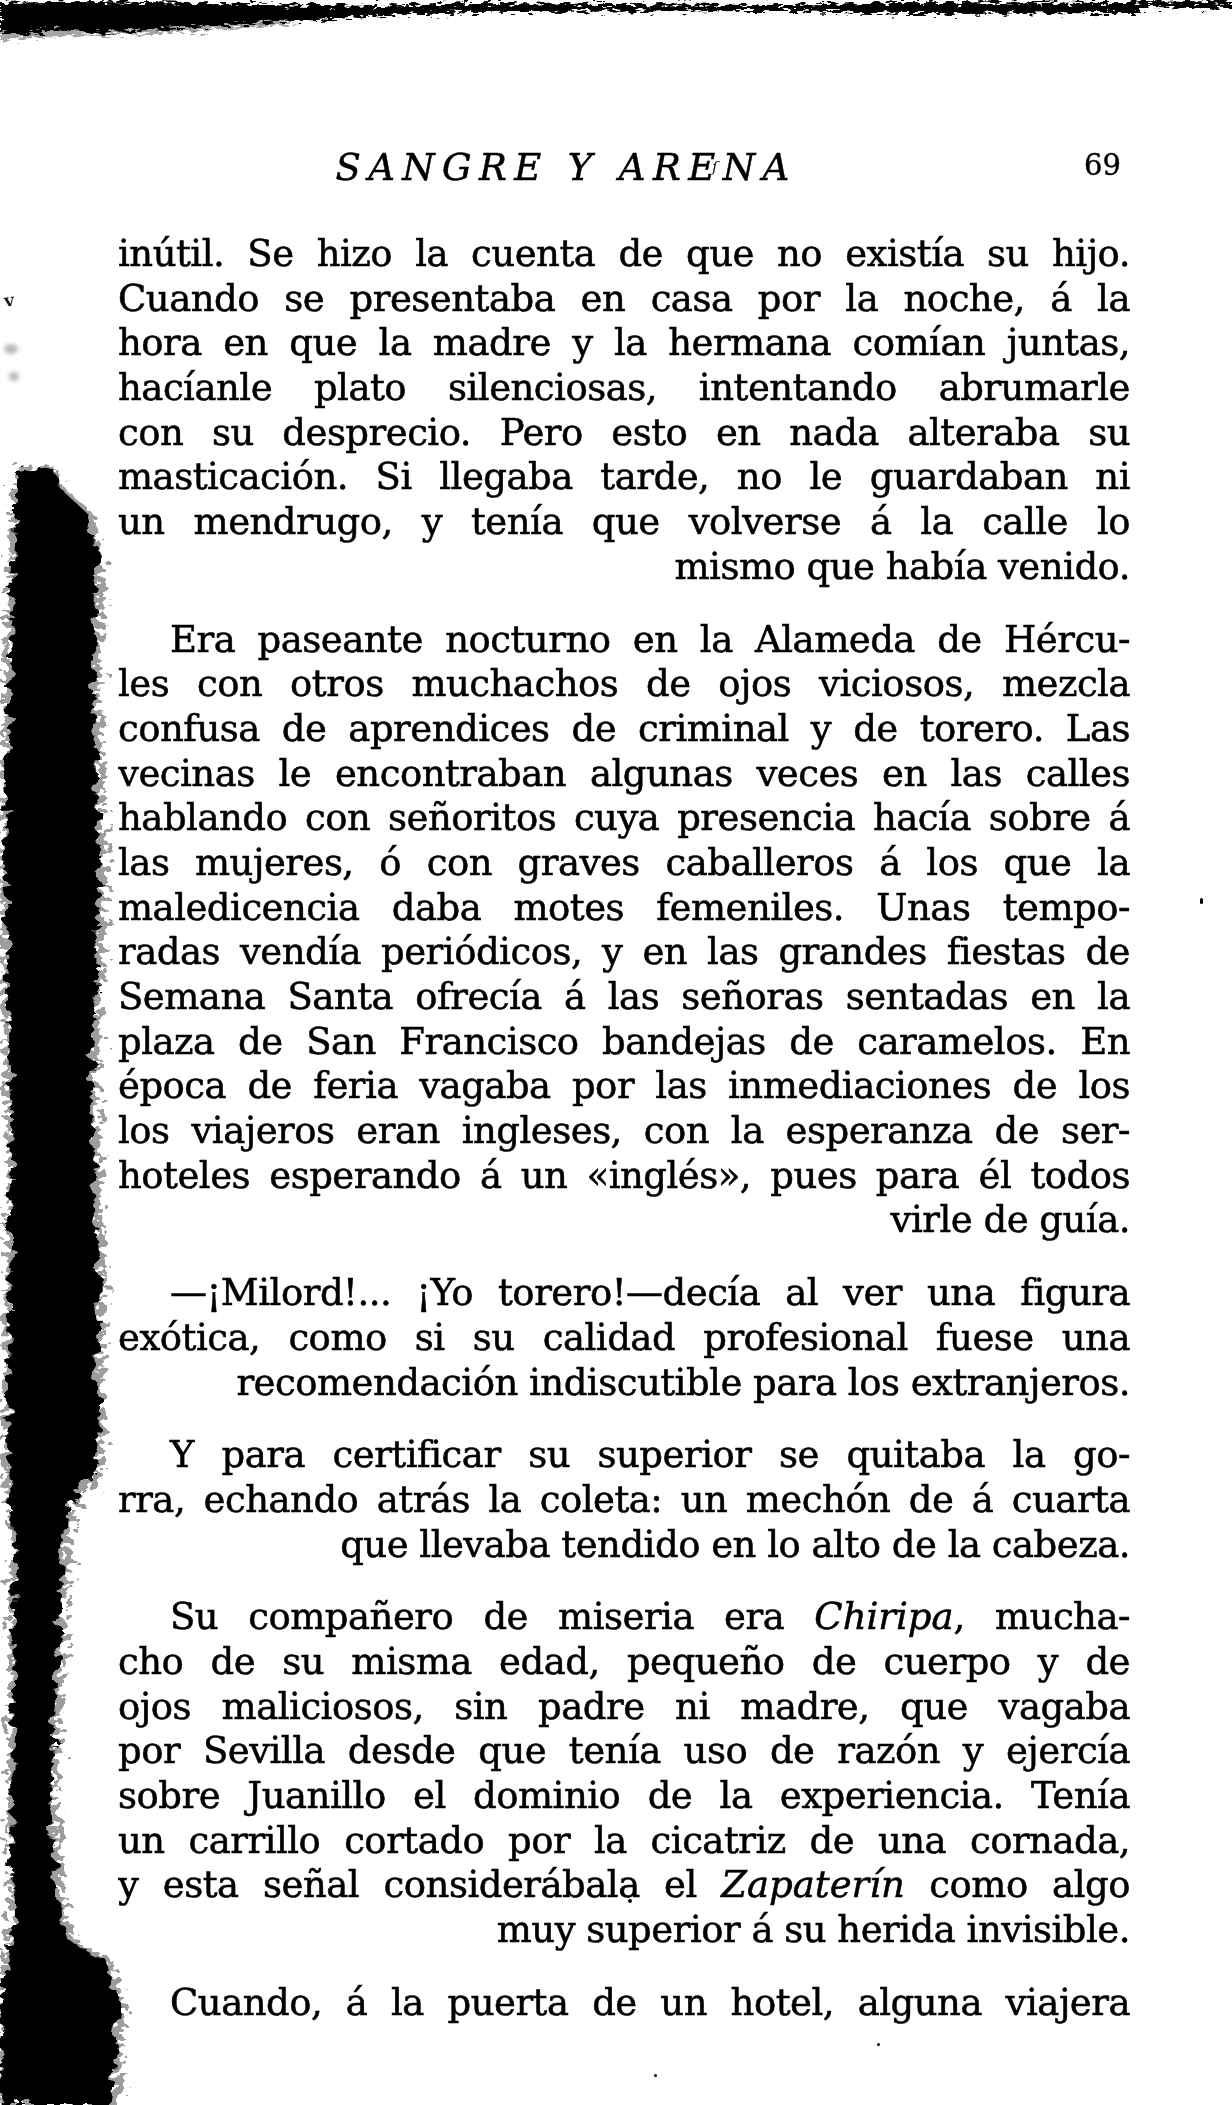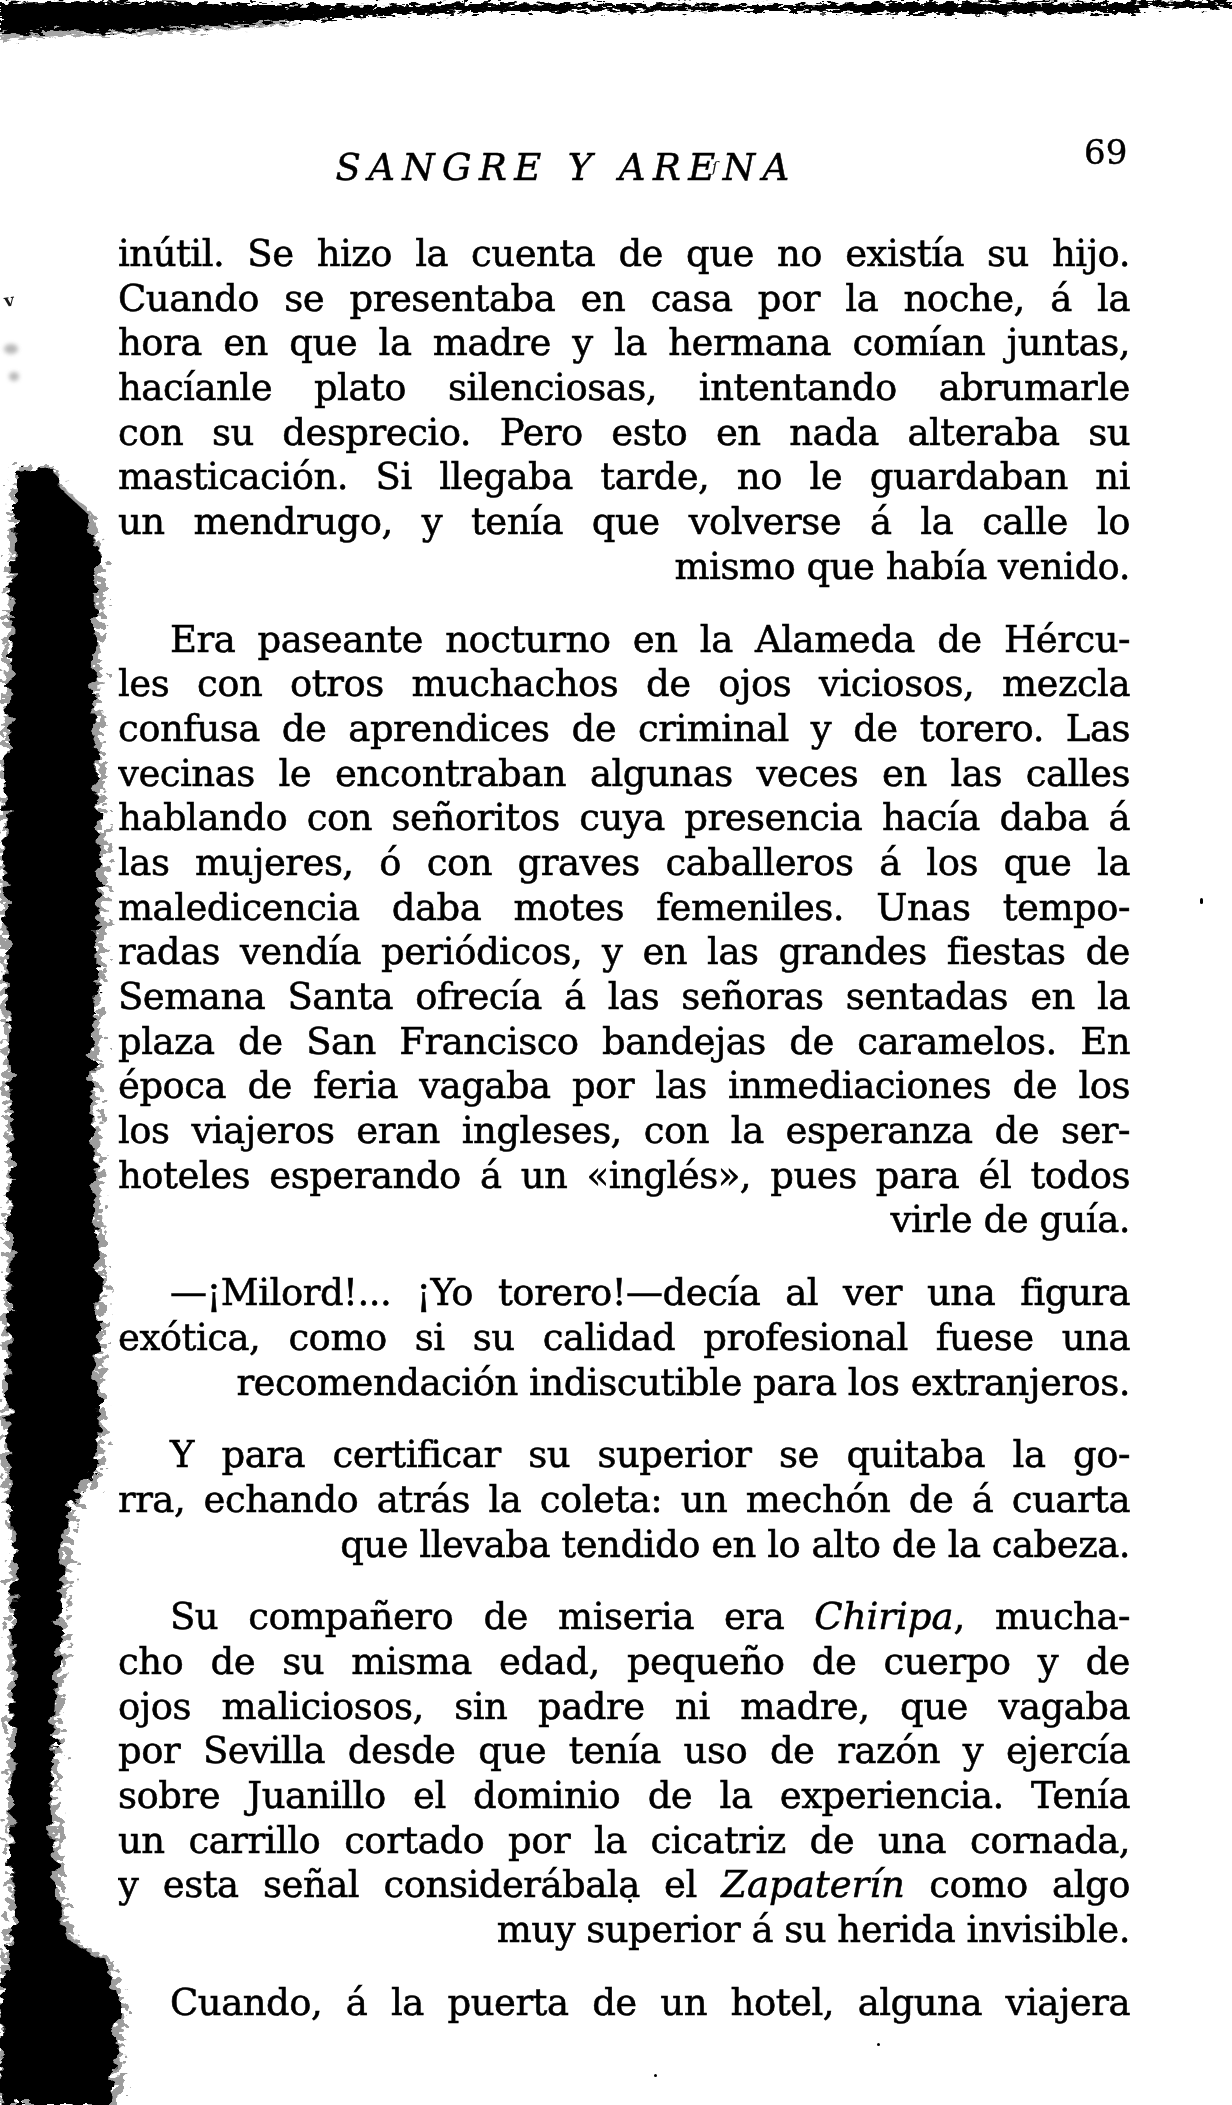--- a/index.html
+++ b/index.html
@@ -17,22 +17,22 @@
   .running-header{
     position:absolute;left:0;top:146px;width:1132px;
     text-align:center;
     font-style:italic;
     font-size:37px;
     letter-spacing:0.20em;
     -webkit-text-stroke:0.5px #000;
     white-space:nowrap;
   }
   .page-number{
-    position:absolute;left:1084px;top:132px;
-    font-size:34px;
+    position:absolute;left:1084px;top:148px;
+    font-size:29px;
     -webkit-text-stroke:0.4px #000;
   }
 
   
   .text-block{
     position:absolute;left:118px;top:232px;width:1012px;
     font-size:37px;
     letter-spacing:-0.5px;
     line-height:44.7px;
     -webkit-text-stroke:0.55px #000;
@@ -98,21 +98,21 @@
       <div class="line just"><span>hora en que la madre y la hermana comían juntas,</span></div>
       <div class="line just"><span>hacíanle plato silenciosas, intentando abrumarle</span></div>
       <div class="line just"><span>con su desprecio. Pero esto en nada alteraba su</span></div>
       <div class="line just"><span>masticación. Si llegaba tarde, no le guardaban ni</span></div>
       <div class="line just"><span>un mendrugo, y tenía que volverse á la calle lo</span></div>
       <div class="line"><span>mismo que había venido.</span></div>
       <div class="line just ind"><span>Era paseante nocturno en la Alameda de Hércu-</span></div>
       <div class="line just"><span>les con otros muchachos de ojos viciosos, mezcla</span></div>
       <div class="line just"><span>confusa de aprendices de criminal y de torero. Las</span></div>
       <div class="line just"><span>vecinas le encontraban algunas veces en las calles</span></div>
-      <div class="line just"><span>hablando con señoritos cuya presencia hacía daba á</span></div>
+      <div class="line just"><span>hablando con señoritos cuya presencia hacía sobre á</span></div>
       <div class="line just"><span>las mujeres, ó con graves caballeros á los que la</span></div>
       <div class="line just"><span>maledicencia daba motes femeniles. Unas tempo-</span></div>
       <div class="line just"><span>radas vendía periódicos, y en las grandes fiestas de</span></div>
       <div class="line just"><span>Semana Santa ofrecía á las señoras sentadas en la</span></div>
       <div class="line just"><span>plaza de San Francisco bandejas de caramelos. En</span></div>
       <div class="line just"><span>época de feria vagaba por las inmediaciones de los</span></div>
       <div class="line just"><span>los viajeros eran ingleses, con la esperanza de ser-</span></div>
       <div class="line just"><span>hoteles esperando á un «inglés», pues para él todos</span></div>
       <div class="line"><span>virle de guía.</span></div>
       <div class="line just ind"><span>—¡Milord!... ¡Yo torero!—decía al ver una figura</span></div>

